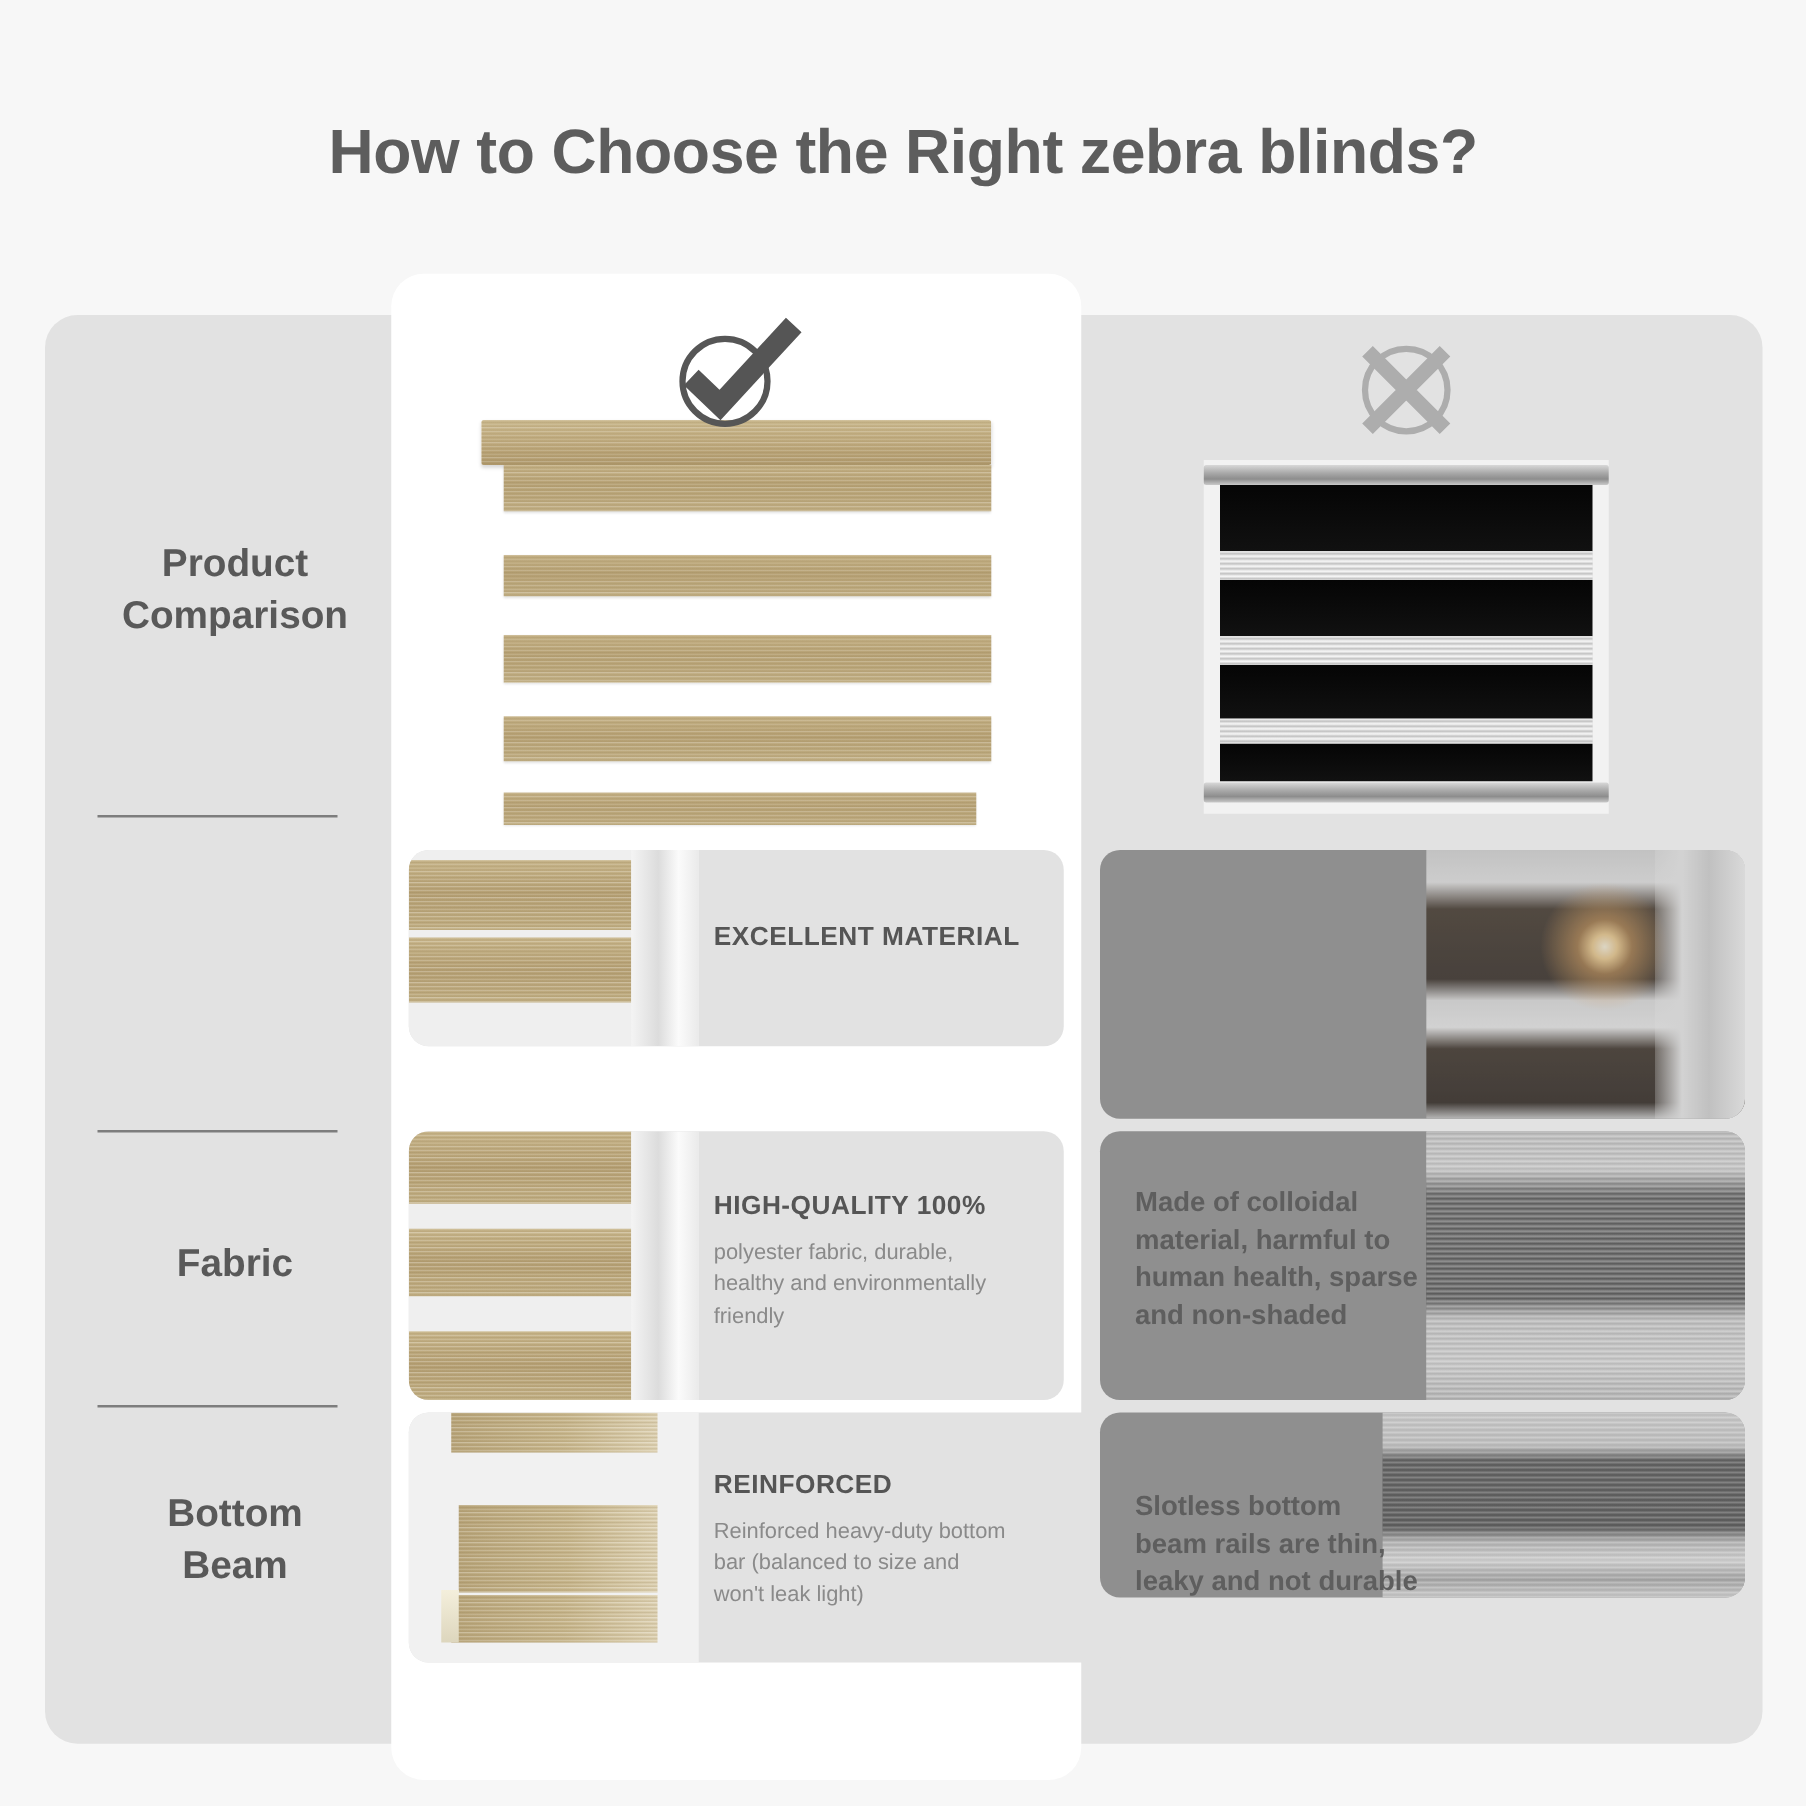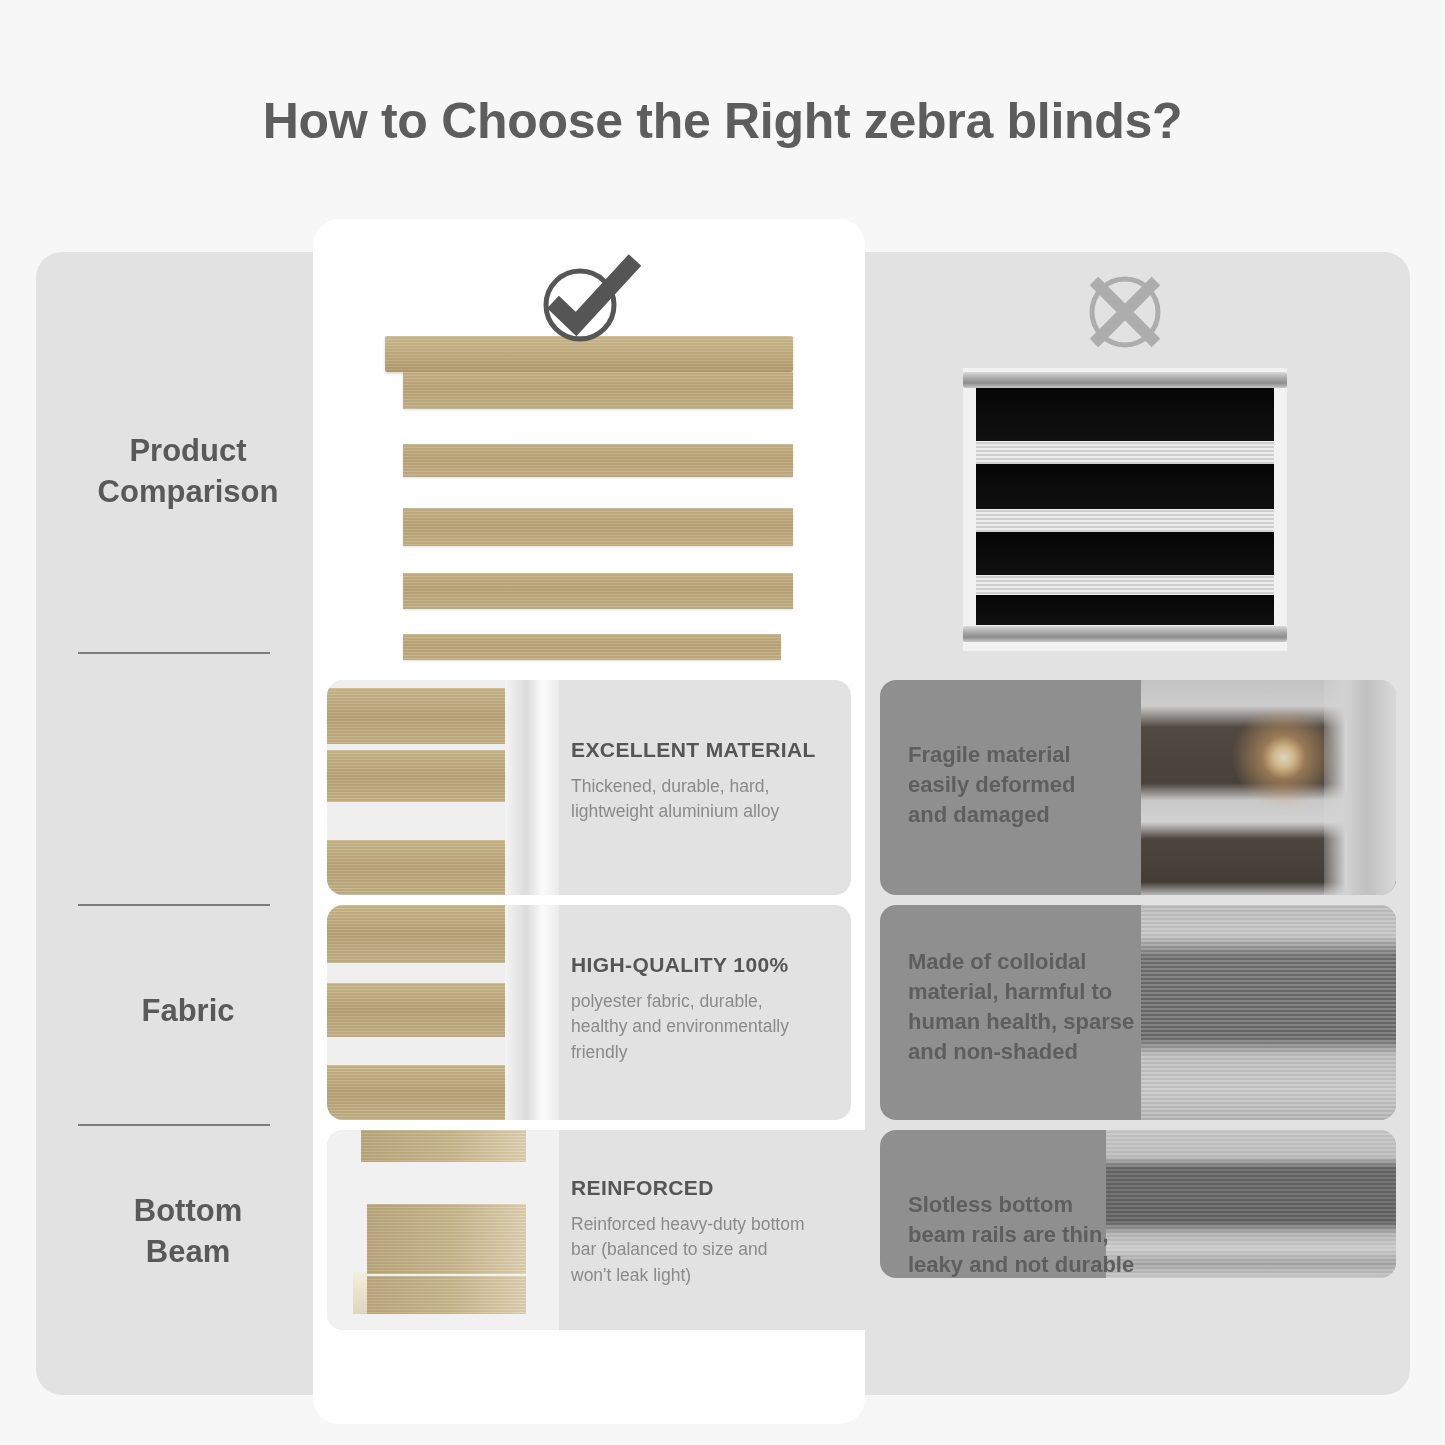--- a/index.html
+++ b/index.html
@@ -227,21 +227,21 @@
   
   .photo-bad {
     position: absolute;
     top: 0; right: 0;
     width: 255px;
     height: 100%;
     overflow: hidden;
   }
 
   
-  #card-mat-good  { top: 680px; left: 327px; width: 524px; height: 215px; padding-left: 19px; }
+  #card-mat-good  { top: 680px; left: 327px; width: 524px; height: 157px; padding-left: 19px; }
   #card-fab-good  { top: 905px; left: 327px; width: 524px; height: 215px; }
   #card-bot-good  { top: 1130px; left: 327px; width: 575px; height: 200px; }
   #card-mat-bad   { top: 680px; left: 880px; width: 516px; height: 215px; }
   #card-fab-bad   { top: 905px; left: 880px; width: 516px; height: 215px; }
   #card-bot-bad   { top: 1130px; left: 880px; width: 516px; height: 148px; }
 
   .sun-photo {
     position: absolute; inset: 0;
     background:
       radial-gradient(circle at 56% 36%, rgba(255,244,214,1) 0%, rgba(255,210,130,0.95) 5%, rgba(255,170,70,0.55) 11%, rgba(120,70,30,0.0) 26%),
@@ -357,22 +357,20 @@
 
 <div class="feature-card good" id="card-mat-good">
   <div class="photo-good">
     <div class="pg-slat" style="top:8px;  height:56px;"></div>
     <div class="pg-slat" style="top:70px; height:52px;"></div>
     <div class="pg-slat" style="top:160px;height:55px;"></div>
     <div class="frame-white"></div>
   </div>
   <div class="fc-text" style="top:58px; left:244px; width:262px;">
     <div class="fc-title">EXCELLENT MATERIAL</div>
-    <div class="fc-body">Thickened, durable, hard,
-lightweight aluminium alloy</div>
   </div>
 </div>
 
 <div class="feature-card good" id="card-fab-good">
   <div class="photo-good">
     <div class="pg-slat" style="top:0px;  height:58px;"></div>
     <div class="pg-slat" style="top:78px; height:54px;"></div>
     <div class="pg-slat" style="top:160px;height:55px;"></div>
     <div class="frame-white"></div>
   </div>
@@ -398,23 +396,20 @@
 won't leak light)</div>
   </div>
 </div>
 
 <div class="feature-card bad" id="card-mat-bad">
   <div class="photo-bad">
     <div class="sun-photo"></div>
     <div class="sun-frame"></div>
     <div class="bad-overlay"></div>
   </div>
-  <div class="fc-text fc-bad-text" style="top:60px; left:28px; width:240px;">Fragile material
-easily deformed
-and damaged</div>
 </div>
 
 <div class="feature-card bad" id="card-fab-bad">
   <div class="photo-bad">
     <div class="sheer-photo"></div>
     <div class="bad-overlay"></div>
   </div>
   <div class="fc-text fc-bad-text" style="top:42px; left:28px; width:250px;">Made of colloidal
 material, harmful to
 human health, sparse

